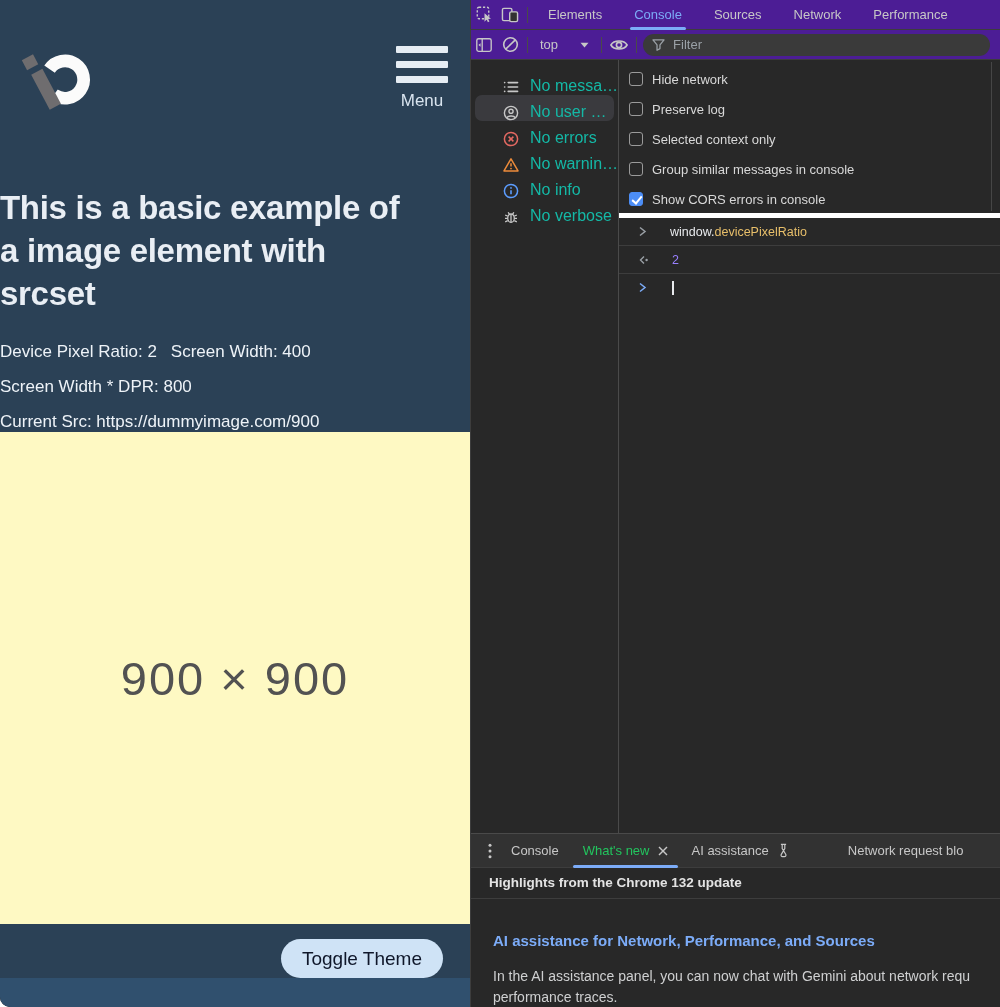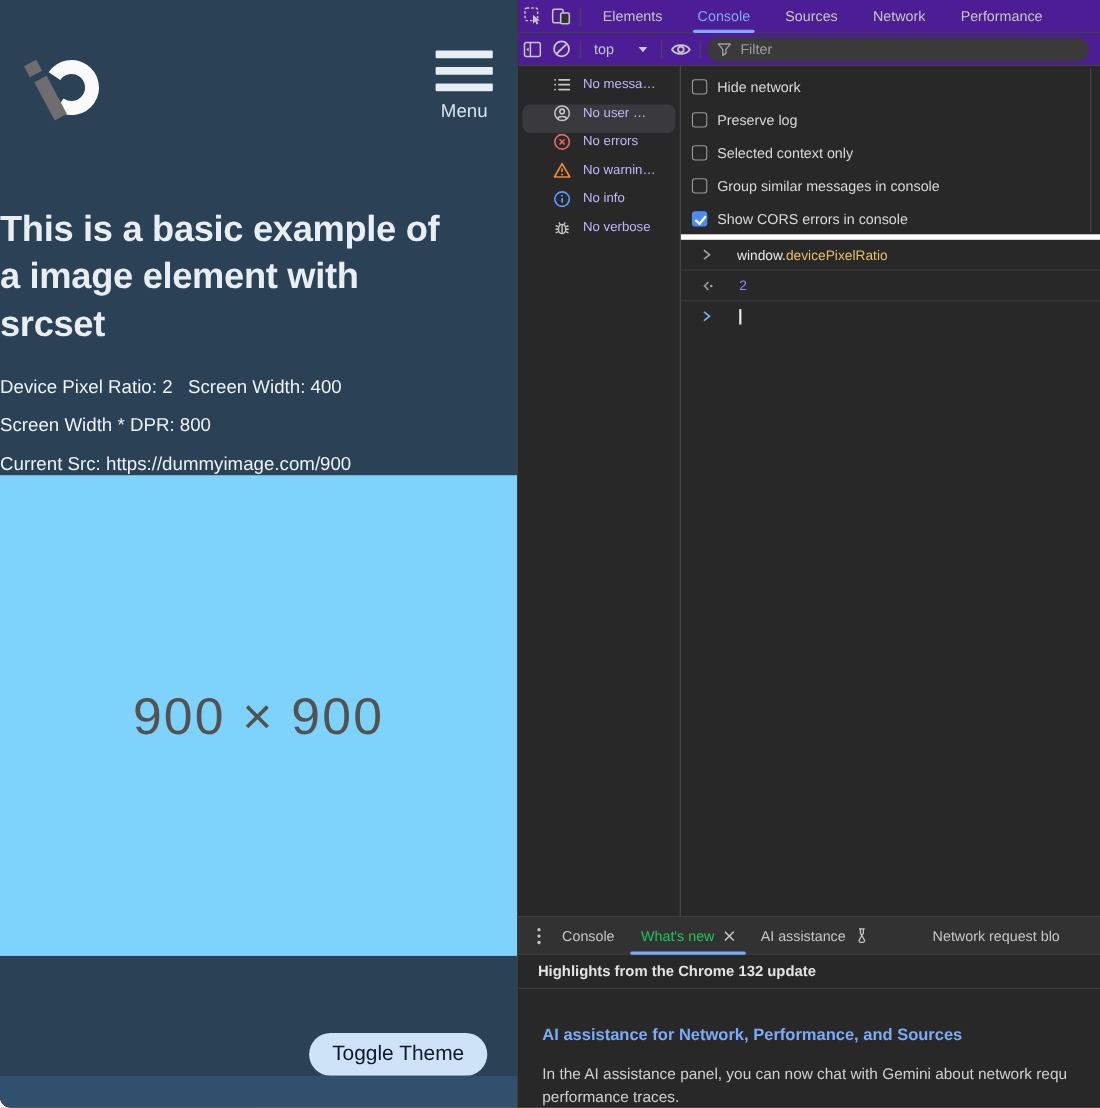--- a/index.html
+++ b/index.html
@@ -11,21 +11,21 @@
   .logo{position:absolute;left:20px;top:32px}
   .menu-btn{position:absolute;right:22px;top:46px;display:flex;flex-direction:column;align-items:center;cursor:pointer}
   .menu-bars{display:flex;flex-direction:column;gap:8px}
   .menu-bar{width:52px;height:7px;background:#e6edf4;border-radius:1px}
   .menu-label{margin-top:8px;font-size:17px;color:#d9e4ef}
   .page-heading{position:absolute;left:0;top:186px;width:470px;font-weight:bold;font-size:33px;line-height:43px;
                 color:#e9eef4;letter-spacing:-0.3px;white-space:nowrap}
   .page-stats{position:absolute;left:0;top:342px;width:470px;color:#eef3f8;font-size:17px}
   .page-stats p{margin:0 0 15px}
   .stat-gap{display:inline-block;width:14px}
-  .image-ph{position:absolute;left:0;top:432px;width:470px;height:437px;background:#7dd3fc;
+  .image-ph{position:absolute;left:0;top:432px;width:470px;height:492px;background:#fef9c3;
             display:flex;align-items:center;justify-content:center}
   .image-ph-text{font-size:47px;font-weight:300;color:#525252;letter-spacing:2px;font-family:"Liberation Sans",sans-serif}
   .toggle-btn{position:absolute;right:27px;top:939px;height:39px;padding:0 21px;border:none;border-radius:20px;
               background:#cfe3f6;color:#0f172a;font-size:19px;font-family:"Liberation Sans",sans-serif;cursor:pointer}
   .page-footer{position:absolute;left:0;bottom:0;width:470px;height:29px;background:#30506e;border-bottom-left-radius:10px}
 
   
   .devtools{position:absolute;left:470px;top:0;width:530px;height:1007px;background:#282828;
             border-left:1px solid #3d3d3d;box-sizing:border-box;color:#c7c7c7}
   .dt-tabbar,.dt-toolbar{display:flex;align-items:center;height:30px;background:#4c1d95;
@@ -37,21 +37,21 @@
   .dt-tab.active::after{content:"";position:absolute;left:12px;right:12px;bottom:0;height:2.5px;background:#7cacf8;border-radius:2px}
   .ctx-select{display:flex;align-items:center;gap:22px;padding:0 8px;font-size:13px;cursor:pointer}
   .filter-box{flex:1;display:flex;align-items:center;height:22px;background:#3a3a3a;border-radius:11px;
               margin:0 10px 0 2px;padding:0 9px;gap:6px}
   .filter-input{flex:1;min-width:0;background:transparent;border:none;outline:none;color:#e8eaed;font-size:13px;
                 font-family:"Liberation Sans",sans-serif}
   .filter-input::placeholder{color:#9aa0a6}
 
   .console-area{position:absolute;top:60px;left:0;right:0;bottom:174px;display:flex}
   .console-sidebar{width:148px;flex:none;border-right:1px solid #4a4a4a;box-sizing:border-box;padding-top:9px}
-  .sb-item{display:flex;align-items:flex-start;height:26px;padding-left:32px;gap:11px;font-size:12px;color:#c4b5fd;
+  .sb-item{display:flex;align-items:flex-end;height:26px;padding-left:32px;gap:11px;font-size:16px;color:#14b8a6;
            white-space:nowrap;cursor:pointer}
   .sb-item.selected{background:#3a3a3e;border-radius:7px;margin:0 4px;padding-left:28px}
   .sb-item .sb-ico{flex:none;display:flex}
   .console-main{flex:1;position:relative;min-width:0}
   .console-settings{padding:4px 0 0 10px;height:158px;box-sizing:border-box;border-bottom:5px solid #ffffff;position:relative}
   .console-settings::after{content:"";position:absolute;right:8px;top:2px;bottom:2px;width:1.5px;background:#464646}
   .setting-row{display:flex;align-items:center;height:30px;gap:9px;font-size:13px;color:#d8d8d8;cursor:pointer}
   .checkbox{width:14px;height:14px;border:1.5px solid #9a9a9a;border-radius:3px;box-sizing:border-box;flex:none;position:relative}
   .checkbox.checked{background:#4c8df5;border-color:#4c8df5}
   .checkbox.checked::after{content:"";position:absolute;left:3.5px;top:0.5px;width:4px;height:8px;

